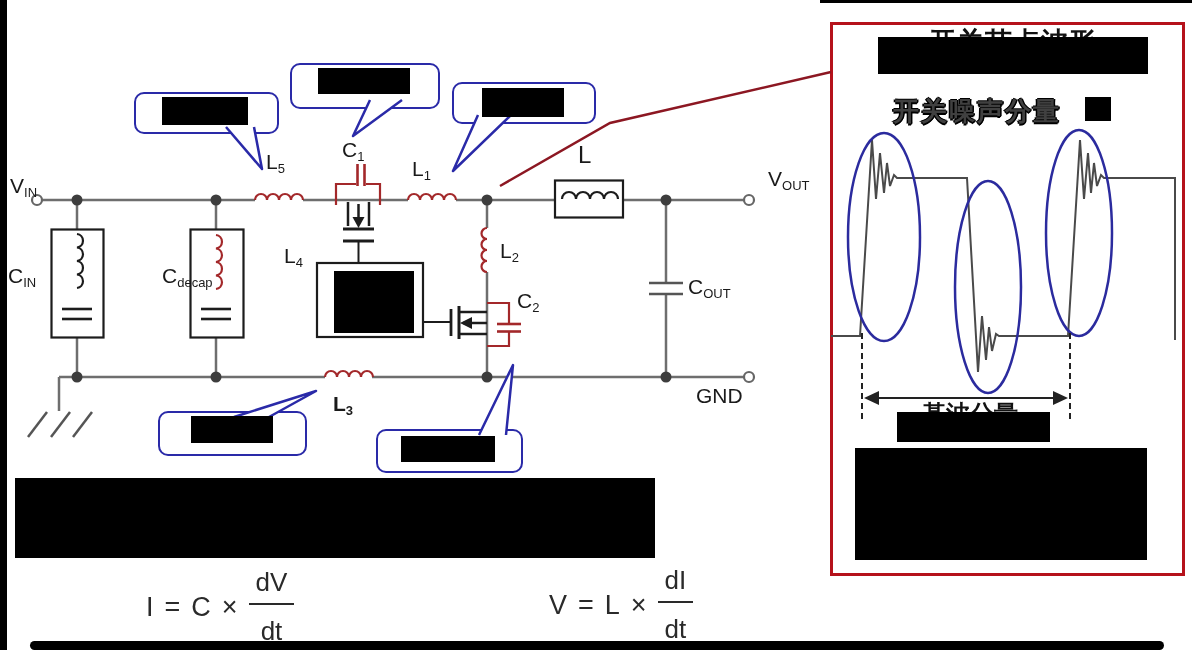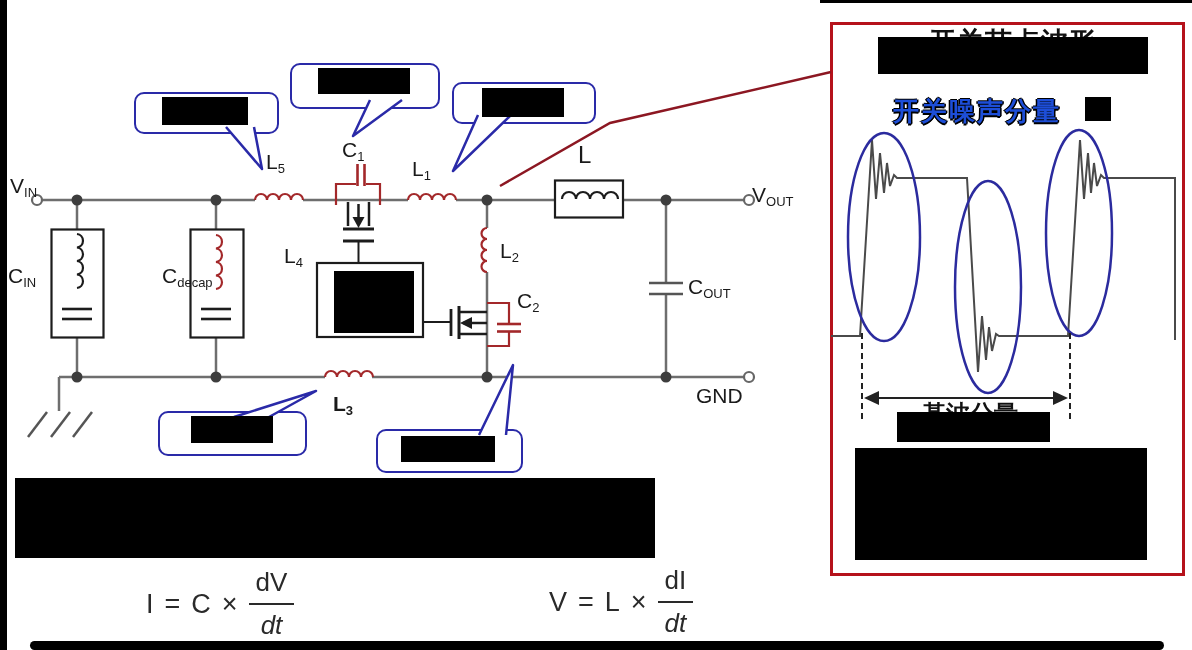--- a/index.html
+++ b/index.html
@@ -6,27 +6,27 @@
   #stage{position:relative;width:1192px;height:650px;background:#ffffff;overflow:hidden;
          font-family:"Liberation Sans",sans-serif;}
   #stage svg{position:absolute;left:0;top:0;}
   .bubble{position:absolute;background:#fff;border:2.5px solid #2a2aa8;border-radius:10px;z-index:2;}
   #tails{z-index:3;}
   .redact{position:absolute;background:#000;z-index:5;}
   .lbl{position:absolute;color:#1a1a1a;font-size:21px;z-index:4;white-space:nowrap;}
   .lbl sub{font-size:13px;vertical-align:-4px;letter-spacing:0;}
   .cjk{position:absolute;z-index:4;font-weight:bold;white-space:nowrap;}
   .panel-title{left:880px;top:24px;width:266px;text-align:center;font-size:27px;color:#111;letter-spacing:1px;}
-  .panel-subtitle{left:893px;top:94px;font-size:26px;color:#1d4ed8;letter-spacing:2px;
+  .panel-subtitle{left:893px;top:94px;font-size:26px;color:#404040;letter-spacing:2px;
       text-shadow:-1.5px 0 #000,1.5px 0 #000,0 -1.5px #000,0 1.5px #000,1px 1px #000;}
   .panel-fund{left:895px;top:398px;width:150px;text-align:center;font-size:24px;color:#111;}
   .formula{position:absolute;display:flex;align-items:center;gap:11px;font-size:27px;color:#2a2a2a;z-index:4;}
   .frac{display:inline-flex;flex-direction:column;align-items:center;line-height:1.15;font-size:26px;}
   .frac .num{border-bottom:2.5px solid #2a2a2a;padding:0 7px 5px;}
-  .frac .den{padding-top:6px;font-style:italic;}
+  .frac .den{padding-top:12px;}
   .edge{position:absolute;background:#000;z-index:6;}
 </style>
 </head>
 <body>
 
 <div id="stage">
 
   <svg width="1192" height="650" viewBox="0 0 1192 650" style="z-index:1;">
 
     <rect x="831.5" y="23.5" width="352" height="551" fill="none" stroke="#b5121b" stroke-width="3"></rect>
@@ -177,21 +177,21 @@
       <path d="M234,417 L316,391 L269,417"></path>
       <path d="M479,435 L513,365 L506,435"></path>
     </g>
   </svg>
 
   <div class="lbl" style="left:10px;top:174px;"><span>V</span><sub>IN</sub></div>
   <div class="lbl" style="left:266px;top:150px;"><span>L</span><sub>5</sub></div>
   <div class="lbl" style="left:342px;top:138px;"><span>C</span><sub>1</sub></div>
   <div class="lbl" style="left:412px;top:157px;"><span>L</span><sub>1</sub></div>
   <div class="lbl" style="left:578px;top:141px;font-size:24px;"><span>L</span><sub></sub></div>
-  <div class="lbl" style="left:752px;top:167px;margin-top:16px;"><span>V</span><sub>OUT</sub></div>
+  <div class="lbl" style="left:768px;top:167px;"><span>V</span><sub>OUT</sub></div>
   <div class="lbl" style="left:8px;top:264px;"><span>C</span><sub>IN</sub></div>
   <div class="lbl" style="left:138px;top:264px;margin-left:24px;"><span>C</span><sub>decap</sub></div>
   <div class="lbl" style="left:252px;top:244px;margin-left:32px;"><span>L</span><sub>4</sub></div>
   <div class="lbl" style="left:500px;top:239px;"><span>L</span><sub>2</sub></div>
   <div class="lbl" style="left:517px;top:289px;"><span>C</span><sub>2</sub></div>
   <div class="lbl" style="left:333px;top:392px;font-weight:bold;"><span>L</span><sub>3</sub></div>
   <div class="lbl" style="left:688px;top:275px;"><span>C</span><sub>OUT</sub></div>
   <div class="lbl" style="left:696px;top:384px;text-align:center;">GND</div>
 
   <div class="cjk panel-title">开关节点波形</div>

